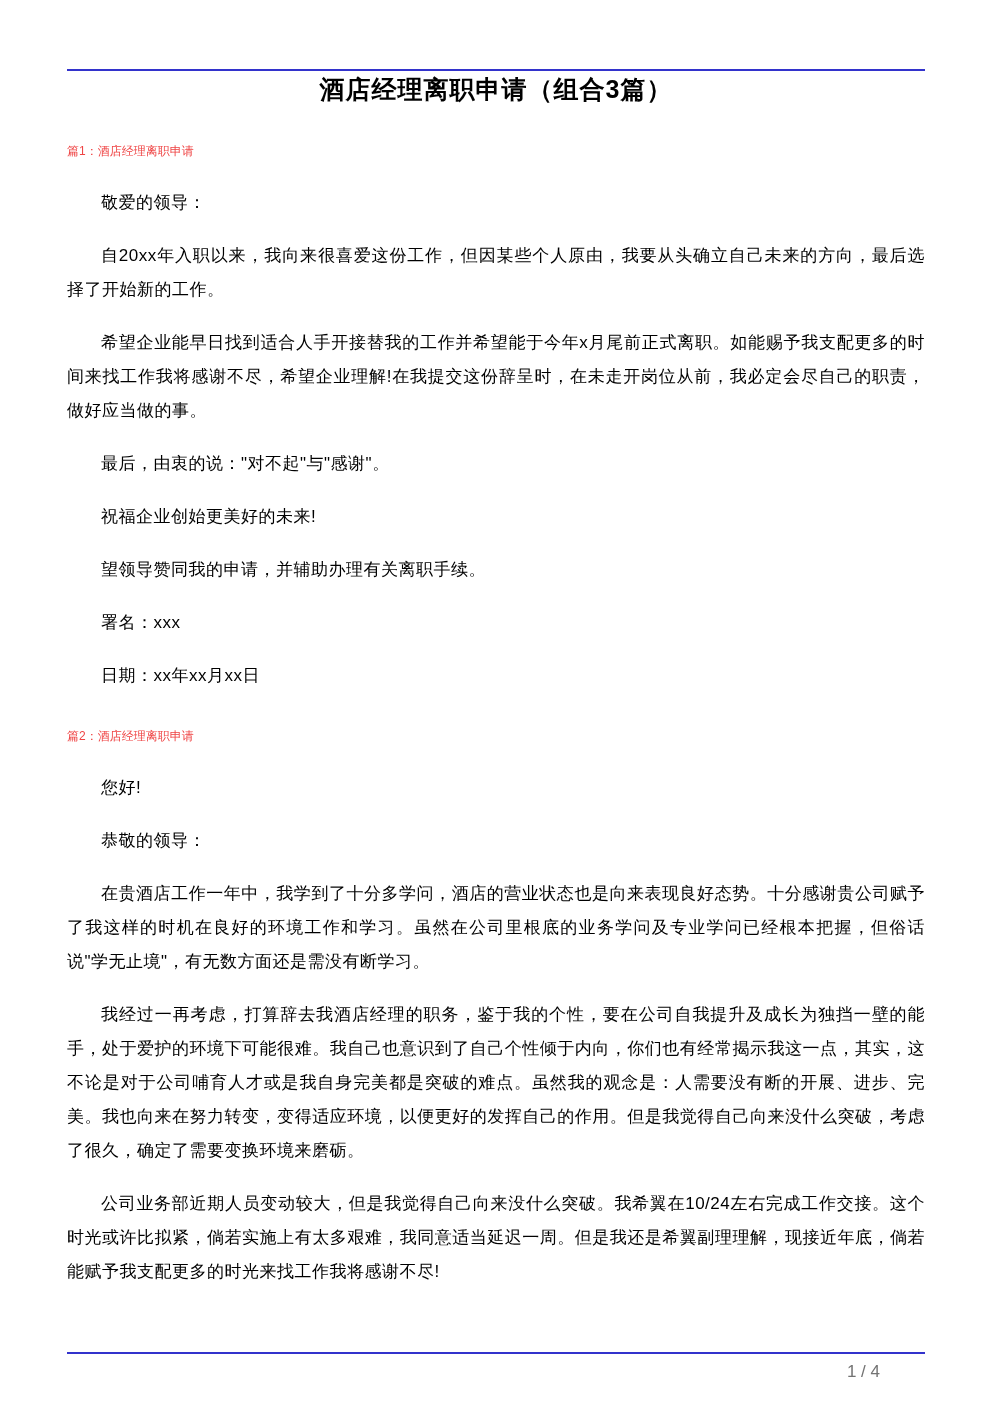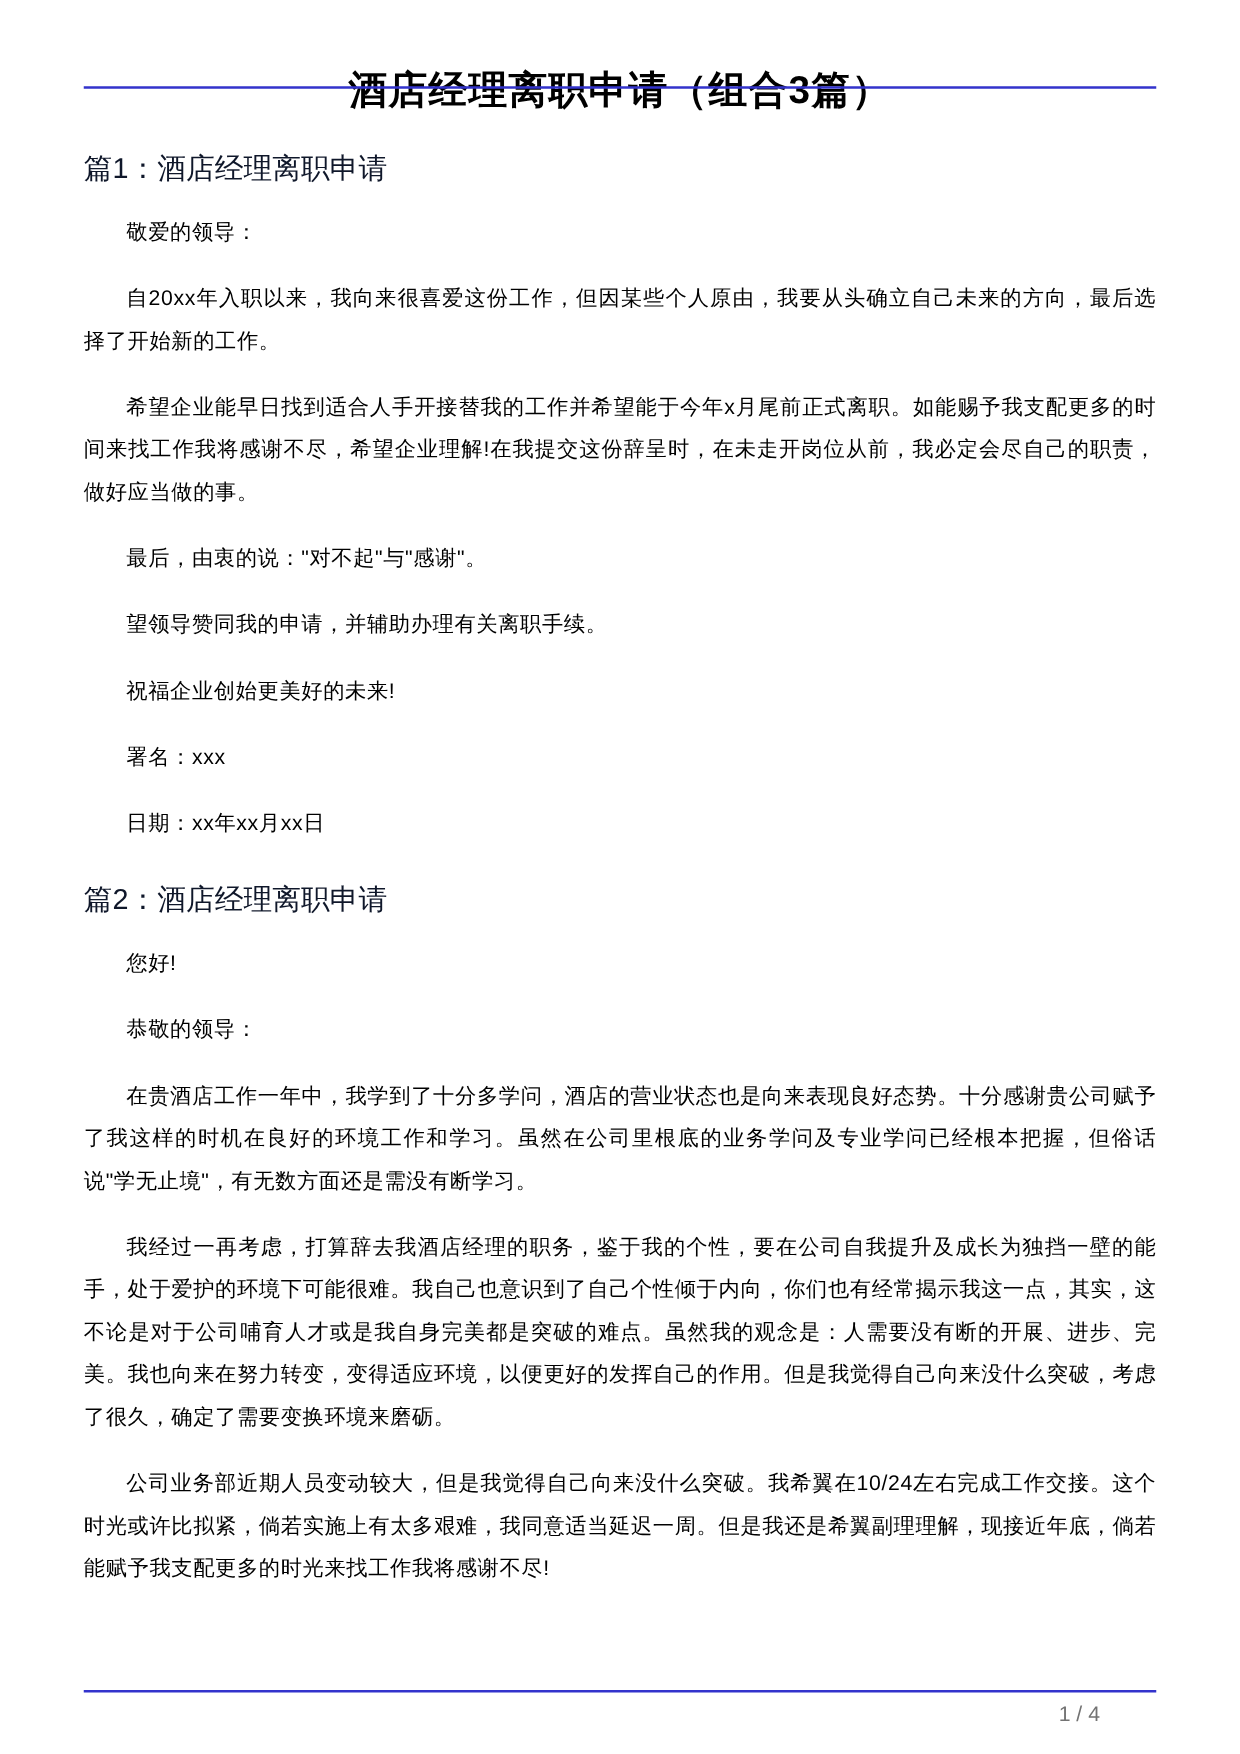--- a/index.html
+++ b/index.html
@@ -26,33 +26,33 @@
   .top-rule {
     position: absolute;
     top: 69px;
     left: 67px;
     right: 67px;
     height: 2px;
     background: #3333cc;
   }
   .doc-title {
     margin: 0;
-    padding-top: 57px;
+    padding-top: 74px;
     text-align: center;
-    font-size: 31px;
+    font-size: 25px;
     font-weight: bold;
     letter-spacing: 1px;
     line-height: 30px;
   }
   .sections {
     margin-top: 34px;
   }
   .section-heading {
-    color: #0f172a;
-    font-size: 23px;
+    color: #ef4444;
+    font-size: 12px;
     font-weight: normal;
     margin: 30px 0 22px 0;
     line-height: 26px;
   }
   .para {
     font-size: 17px;
     line-height: 34px;
     margin: 0 0 19px 0;
     text-indent: 2em;
     text-align: justify;
@@ -82,22 +82,22 @@
   <div class="top-rule"></div>
 
   <h1 class="doc-title">酒店经理离职申请（组合3篇）</h1>
 
   <div class="sections">
       <h2 class="section-heading">篇1：酒店经理离职申请</h2>
       <p class="para">敬爱的领导：</p>
       <p class="para">自20xx年入职以来，我向来很喜爱这份工作，但因某些个人原由，我要从头确立自己未来的方向，最后选择了开始新的工作。</p>
       <p class="para">希望企业能早日找到适合人手开接替我的工作并希望能于今年x月尾前正式离职。如能赐予我支配更多的时间来找工作我将感谢不尽，希望企业理解!在我提交这份辞呈时，在未走开岗位从前，我必定会尽自己的职责，做好应当做的事。</p>
       <p class="para">最后，由衷的说："对不起"与"感谢"。</p>
+      <p class="para">祝福企业创始更美好的未来!</p>
       <p class="para">望领导赞同我的申请，并辅助办理有关离职手续。</p>
-      <p class="para">祝福企业创始更美好的未来!</p>
       <p class="para">署名：xxx</p>
       <p class="para">日期：xx年xx月xx日</p>
       <h2 class="section-heading">篇2：酒店经理离职申请</h2>
       <p class="para">您好!</p>
       <p class="para">恭敬的领导：</p>
       <p class="para">在贵酒店工作一年中，我学到了十分多学问，酒店的营业状态也是向来表现良好态势。十分感谢贵公司赋予了我这样的时机在良好的环境工作和学习。虽然在公司里根底的业务学问及专业学问已经根本把握，但俗话说"学无止境"，有无数方面还是需没有断学习。</p>
       <p class="para">我经过一再考虑，打算辞去我酒店经理的职务，鉴于我的个性，要在公司自我提升及成长为独挡一壁的能手，处于爱护的环境下可能很难。我自己也意识到了自己个性倾于内向，你们也有经常揭示我这一点，其实，这不论是对于公司哺育人才或是我自身完美都是突破的难点。虽然我的观念是：人需要没有断的开展、进步、完美。我也向来在努力转变，变得适应环境，以便更好的发挥自己的作用。但是我觉得自己向来没什么突破，考虑了很久，确定了需要变换环境来磨砺。</p>
       <p class="para">公司业务部近期人员变动较大，但是我觉得自己向来没什么突破。我希翼在10/24左右完成工作交接。这个时光或许比拟紧，倘若实施上有太多艰难，我同意适当延迟一周。但是我还是希翼副理理解，现接近年底，倘若能赋予我支配更多的时光来找工作我将感谢不尽!</p>
     </div>
 

